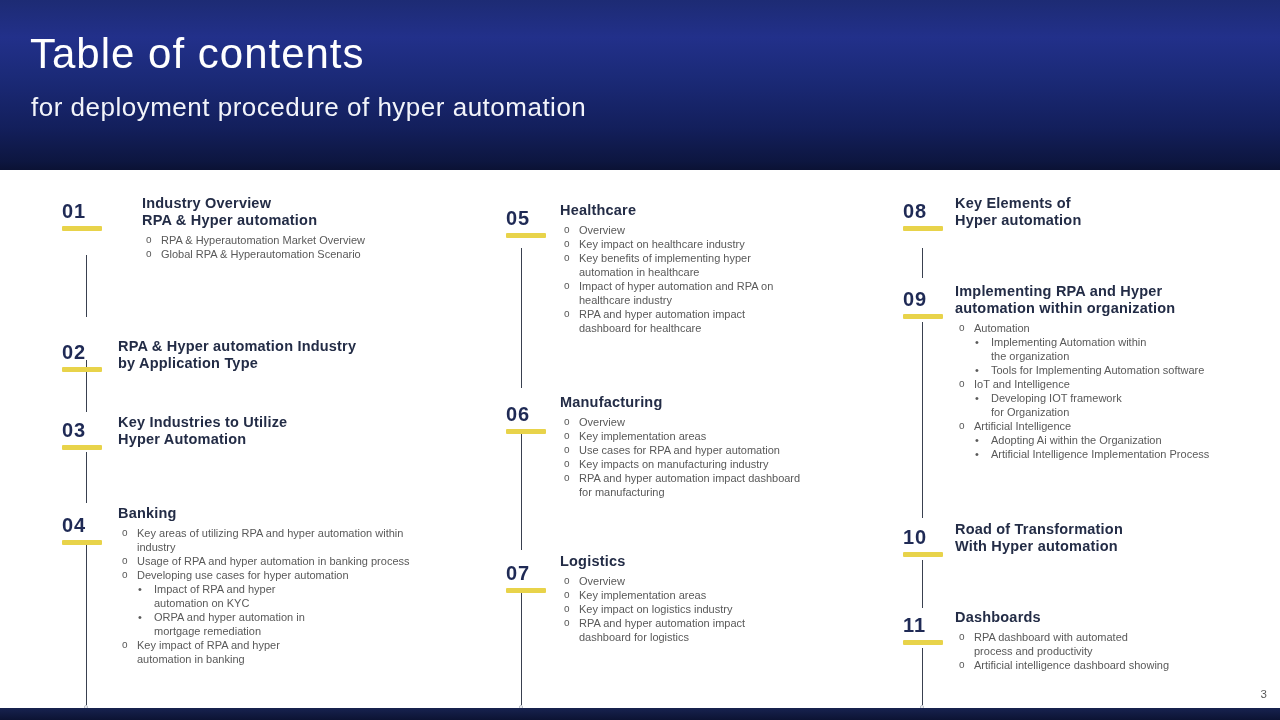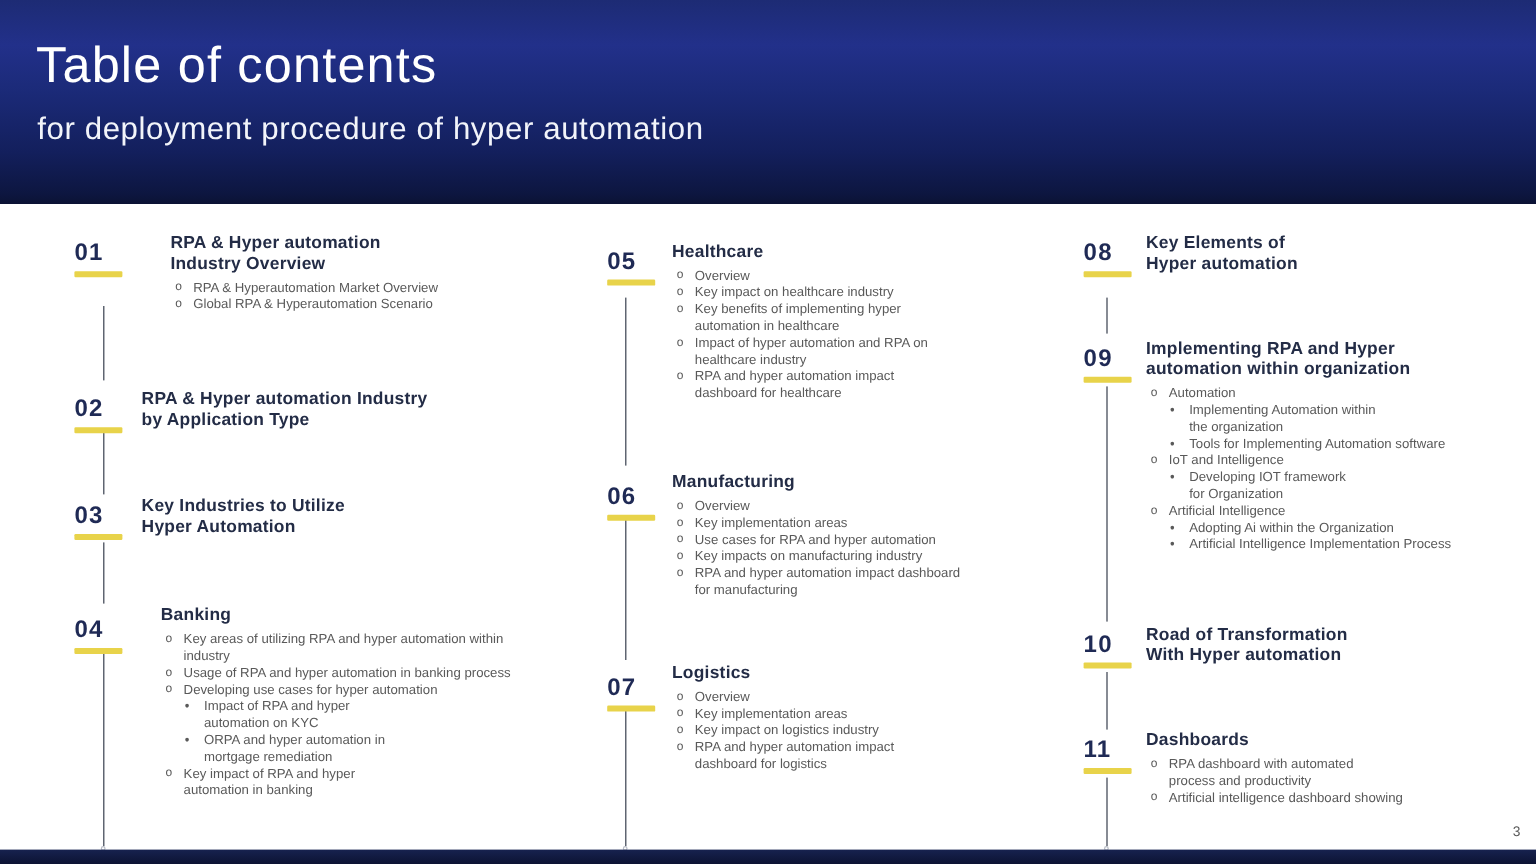--- a/index.html
+++ b/index.html
@@ -104,36 +104,36 @@
   <div class="vline" style="left:922px;top:560px;height:48px;"></div>
   <div class="vline end-dot" style="left:922px;top:648px;height:57px;"></div>
 
   <div class="section c1" style="left:62px;top:195px;gap:24px;">
       <div class="num-col">
         <div class="num">01</div>
         <div class="underline"></div>
       </div>
       <div class="content">
         <div class="title">
+          <div>Industry Overview</div>
           <div>RPA &amp; Hyper automation</div>
-          <div>Industry Overview</div>
         </div>
         <div class="bullets">
           <div class="b-row">
             <span class="b-marker">o</span>
             <span class="b-text">RPA &amp; Hyperautomation Market Overview</span>
           </div>
           <div class="b-row">
             <span class="b-marker">o</span>
             <span class="b-text">Global RPA &amp; Hyperautomation Scenario</span>
           </div>
         </div>
       </div>
     </div>
-  <div class="section c1" style="left:62px;top:325px;">
+  <div class="section c1" style="left:62px;top:336px;align-items:flex-end;">
       <div class="num-col">
         <div class="num">02</div>
         <div class="underline"></div>
       </div>
       <div class="content">
         <div class="title">
           <div>RPA &amp; Hyper automation Industry</div>
           <div>by Application Type</div>
         </div>
       </div>
@@ -143,21 +143,21 @@
         <div class="num">03</div>
         <div class="underline"></div>
       </div>
       <div class="content">
         <div class="title">
           <div>Key Industries to Utilize</div>
           <div>Hyper Automation</div>
         </div>
       </div>
     </div>
-  <div class="section c1 num-low" style="left:62px;top:505px;gap:16px;">
+  <div class="section c1 num-low" style="left:62px;top:505px;">
       <div class="num-col">
         <div class="num">04</div>
         <div class="underline"></div>
       </div>
       <div class="content">
         <div class="title">
           <div>Banking</div>
         </div>
         <div class="bullets">
           <div class="b-row">

